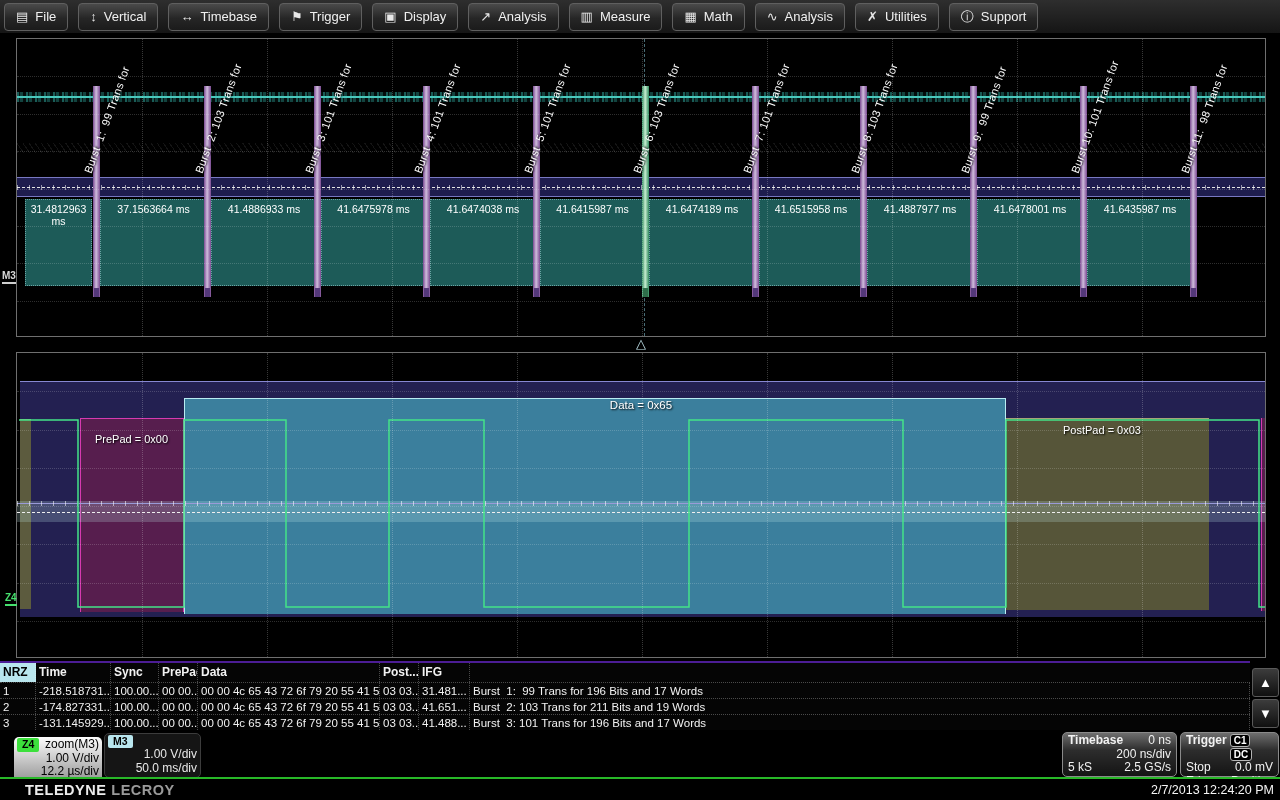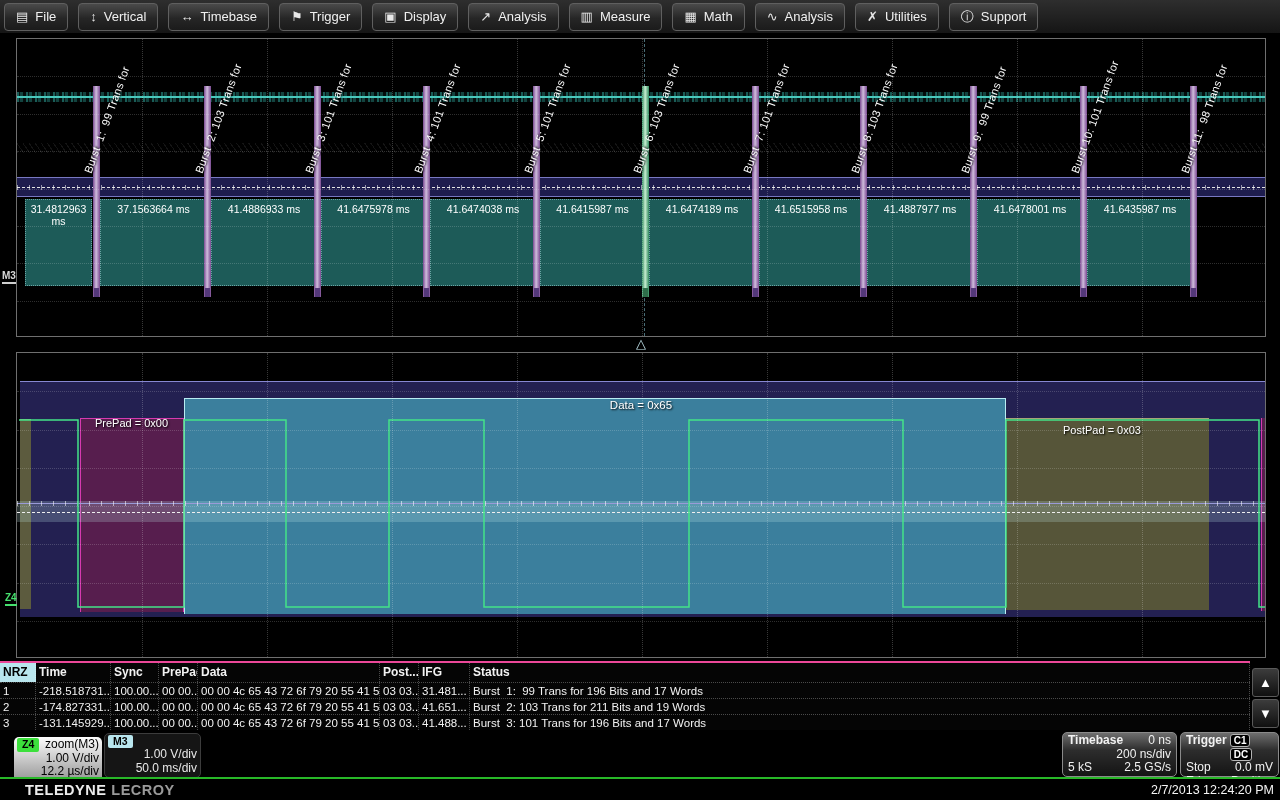--- a/index.html
+++ b/index.html
@@ -61,21 +61,21 @@
   .rg-post{left:989px;top:65px;width:203px;height:192px;background:#565539;border-top:1px solid #a5a478;}
   .rg-edge{left:1244px;top:65px;width:6px;height:193px;background:#571e4e;border-left:1px solid #d63ab0;}
   .midband{position:absolute;left:0;right:0;top:148px;height:21px;background:rgba(200,240,240,0.22);}
   .pline{position:absolute;left:0;right:0;top:150px;border-top:1px solid #9a9ad8;}
   .wdash{position:absolute;left:0;right:0;top:159px;border-top:1px dashed #efefef;}
   .ltitle{position:absolute;left:0;right:0;text-align:center;color:#fff;font-size:11.5px;white-space:pre;text-shadow:1px 1px 2px #000;}
   .rlabel{position:absolute;color:#fff;font-size:11px;white-space:pre;text-shadow:1px 1px 2px #000;}
   .wavesvg{position:absolute;left:0;top:0;}
 
   
-  .btable{position:absolute;left:0;top:661px;width:1250px;border-top:2px solid #ec4899;background:#050505;}
+  .btable{position:absolute;left:0;top:661px;width:1250px;border-top:2px solid #4c1d95;background:#050505;}
   .trow{display:grid;grid-template-columns:36px 75px 48px 39px 182px 39px 51px auto;height:16px;
     border-top:1px dotted rgba(255,255,255,0.28);}
   .trow.head{height:19px;border-top:none;}
   .tcell{color:#f2f2f2;font-size:11.5px;line-height:16px;padding-left:3px;white-space:pre;overflow:hidden;
     border-right:1px dotted rgba(255,255,255,0.28);}
   .head .tcell{font-weight:bold;font-size:12px;line-height:18px;}
   .head .tcell.hl{background:#b9e6ee;color:#000;}
   .scrollbtn{position:absolute;left:1252px;width:27px;height:29px;border:1px solid #5a5a5a;border-radius:3px;
     background:linear-gradient(180deg,#3c3c3c,#101010);color:#fff;font-size:13px;text-align:center;line-height:27px;}
 
@@ -232,21 +232,21 @@
     <div class="rg rg-post"></div>
     <div class="rg rg-edge"></div>
     <div class="midband"></div>
     <div class="pline"></div>
     <div class="ticks" style="top:148px"></div>
     <div class="wdash"></div>
     <svg class="wavesvg" width="1250" height="306" id="wave">
         <path d="M2,67 L61,67 L61,254 L167,254 L167,67 L269,67 L269,254 L372,254 L372,67 L467,67 L467,254 L672,254 L672,67 L886,67 L886,254 L989,254 L989,67 L1242,67 L1242,254 L1250,254" fill="none" stroke="#44e388" stroke-width="1.5"></path>
       </svg>
     <div class="ltitle" style="top:46px">Data = 0x65</div>
-    <div class="rlabel" style="left:78px;top:64px">PrePad = 0x00</div>
+    <div class="rlabel" style="left:78px;top:80px">PrePad = 0x00</div>
     <div class="rlabel" style="left:1046px;top:71px">PostPad = 0x03</div>
   <div class="vgl" style="left: 125px;"></div>
       <div class="vgl" style="left: 250px;"></div>
       <div class="vgl" style="left: 375px;"></div>
       <div class="vgl" style="left: 500px;"></div>
       <div class="vgl" style="left: 625px;"></div>
       <div class="vgl" style="left: 750px;"></div>
       <div class="vgl" style="left: 875px;"></div>
       <div class="vgl" style="left: 1000px;"></div>
       <div class="vgl" style="left: 1125px;"></div>
@@ -262,21 +262,20 @@
 
   <div class="btable" id="btable">
       <div class="trow head">
         <div class="tcell hl">NRZ</div>
         <div class="tcell">Time</div>
         <div class="tcell">Sync</div>
         <div class="tcell">PrePad</div>
         <div class="tcell">Data</div>
         <div class="tcell">Post...</div>
         <div class="tcell">IFG</div>
-        <div class="tcell">Status</div>
       </div>
       <div class="trow">
         <div class="tcell">1</div>
         <div class="tcell">-218.518731...</div>
         <div class="tcell">100.00...</div>
         <div class="tcell">00 00...</div>
         <div class="tcell">00 00 4c 65 43 72 6f 79 20 55 41 52...</div>
         <div class="tcell">03 03...</div>
         <div class="tcell">31.481...</div>
         <div class="tcell">Burst  1:  99 Trans for 196 Bits and 17 Words</div>

